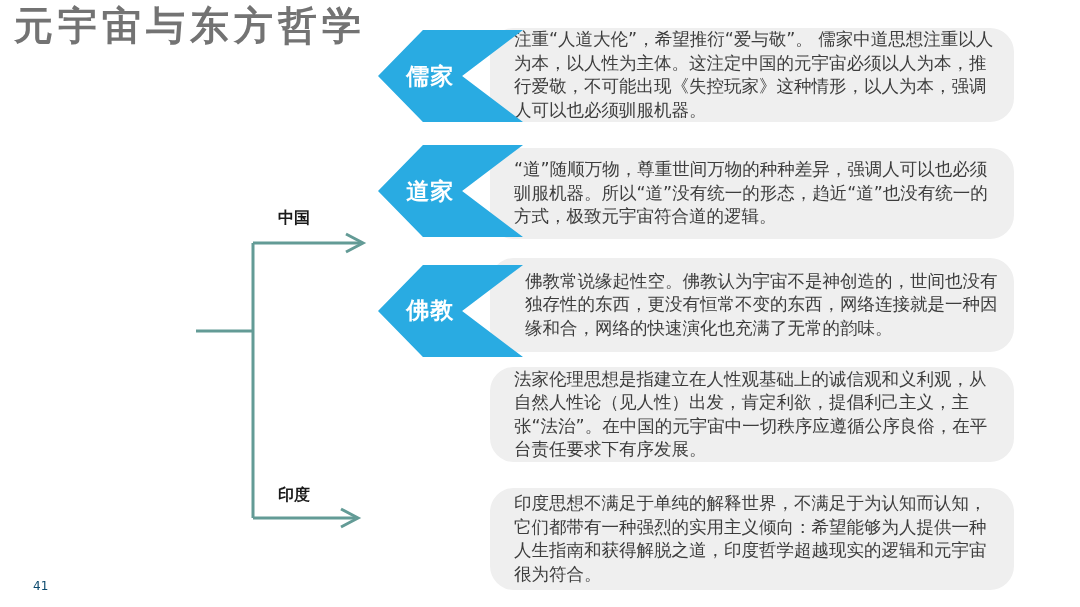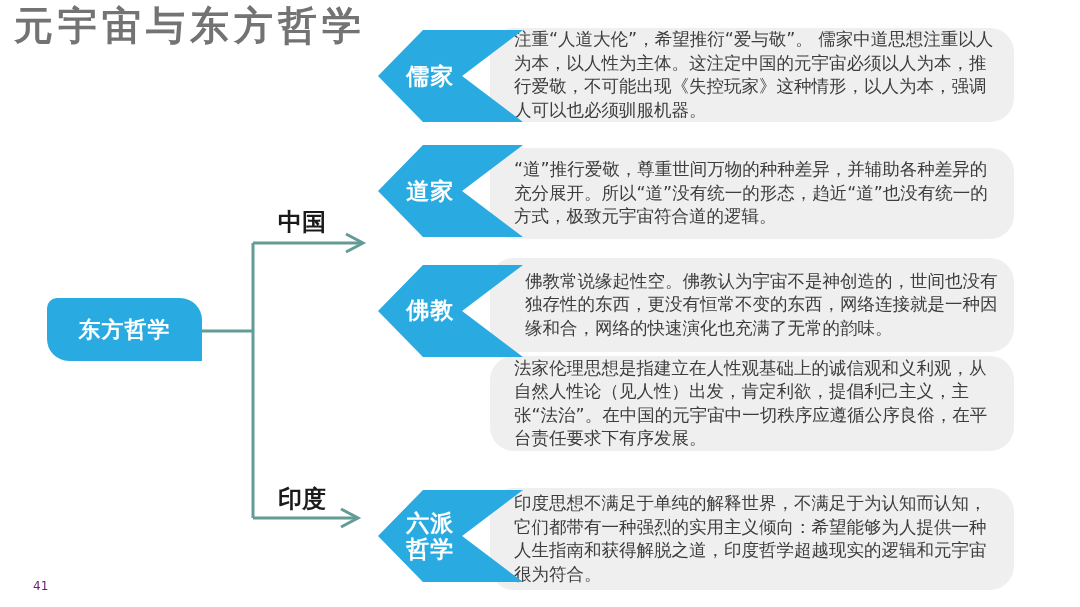--- a/index.html
+++ b/index.html
@@ -5,48 +5,48 @@
   html,body{margin:0;padding:0;background:#fff;}
   .slide{
     position:relative;width:1080px;height:607px;background:#ffffff;
     font-family:"DejaVu Sans","Liberation Sans",sans-serif;overflow:hidden;
   }
   .title{
     position:absolute;left:14px;top:4px;font-size:39px;font-weight:bold;
     color:#737373;letter-spacing:5px;line-height:1.15;
   }
   .page-num{
-    position:absolute;left:33px;top:579px;font-size:12px;color:#701a75;
+    position:absolute;left:33px;top:579px;font-size:12px;color:#0c4a6e;
   }
   
   .connectors{position:absolute;left:0;top:0;width:1080px;height:607px;}
   .connectors polyline,.connectors line{stroke:#639B96;stroke-width:3;fill:none;}
   
   .root-box{
     position:absolute;left:47px;top:298px;width:155px;height:63px;
     background:#29ABE2;border-radius:10px 22px 0 22px;
     display:flex;align-items:center;justify-content:center;
     color:#fff;font-size:22px;font-weight:bold;letter-spacing:1px;
   }
   
   .branch-label{
-    position:absolute;font-size:24px;font-weight:bold;color:#1a1a1a;line-height:1;
+    position:absolute;font-size:16px;font-weight:bold;color:#1a1a1a;line-height:1;
   }
   .branch-china{left:278px;top:210px;}
   .branch-india{left:278px;top:487px;}
   
   .block{
     position:absolute;left:490px;width:524px;background:#EFEFEF;border-radius:24px;
     box-sizing:border-box;display:flex;align-items:center;
     padding:5px 14px 5px 24px;color:#3d3d3d;font-size:17.5px;line-height:23.5px;
   }
   .b0{top:28px;height:94px;}
   .b1{top:148px;height:91px;}
   .b2{top:258px;height:94px;padding-left:35px;}
-  .b3{top:356px;height:95px;}
+  .b3{top:367px;height:95px;}
   .b4{top:488px;height:102px;}
   
   .chevron{
     position:absolute;left:378px;width:145px;height:92px;background:#29ABE2;
     clip-path:polygon(31% 0,100% 0,58% 50%,100% 100%,31% 100%,0 50%);
   }
   .c0{top:30px;}
   .c1{top:145px;}
   .c2{top:265px;font-family:Liberation Serif, serif;}
   .c3{top:358px;}
@@ -67,52 +67,45 @@
 
   <svg class="connectors" viewBox="0 0 1080 607">
     <line x1="196" y1="331" x2="253" y2="331"></line>
     <line x1="253" y1="243" x2="253" y2="518"></line>
     <line x1="253" y1="243" x2="360" y2="243"></line>
     <polyline points="346,234 363,243 346,252"></polyline>
     <line x1="253" y1="518" x2="355" y2="518"></line>
     <polyline points="341,509 358,518 341,527"></polyline>
   </svg>
 
-  <div class="root-box">
-    <span>东方哲学</span>
-  </div>
 
   <div class="branch-label branch-china">中国</div>
   <div class="branch-label branch-india">印度</div>
 
   <div class="block b0">
     <span>注重“人道大伦”，希望推衍“爱与敬”。 儒家中道思想注重以人为本，以人性为主体。这注定中国的元宇宙必须以人为本，推行爱敬，不可能出现《失控玩家》这种情形，以人为本，强调人可以也必须驯服机器。</span>
   </div>
   <div class="block b1">
-    <span>“道”推行爱敬，尊重世间万物的种种差异，并辅助各种差异的充分展开。所以“道”没有统一的形态，趋近“道”也没有统一的方式，极致元宇宙符合道的逻辑。</span>
+    <span>“道”随顺万物，尊重世间万物的种种差异，强调人可以也必须驯服机器。所以“道”没有统一的形态，趋近“道”也没有统一的方式，极致元宇宙符合道的逻辑。</span>
   </div>
   <div class="block b2">
     <span>佛教常说缘起性空。佛教认为宇宙不是神创造的，世间也没有独存性的东西，更没有恒常不变的东西，网络连接就是一种因缘和合，网络的快速演化也充满了无常的韵味。</span>
   </div>
   <div class="block b3">
     <span>法家伦理思想是指建立在人性观基础上的诚信观和义利观，从自然人性论（见人性）出发，肯定利欲，提倡利己主义，主张“法治”。在中国的元宇宙中一切秩序应遵循公序良俗，在平台责任要求下有序发展。</span>
   </div>
   <div class="block b4">
     <span>印度思想不满足于单纯的解释世界，不满足于为认知而认知，它们都带有一种强烈的实用主义倾向：希望能够为人提供一种人生指南和获得解脱之道，印度哲学超越现实的逻辑和元宇宙很为符合。</span>
   </div>
 
   <div class="chevron c0">
     <div class="chev-label">儒家</div>
   </div>
   <div class="chevron c1">
     <div class="chev-label">道家</div>
   </div>
   <div class="chevron c2">
     <div class="chev-label">佛教</div>
   </div>
-  <div class="chevron c4">
-    <div class="chev-label">六派
-哲学</div>
-  </div>
 
   <div class="page-num">41</div>
 
 </div>
 
 </body></html>

